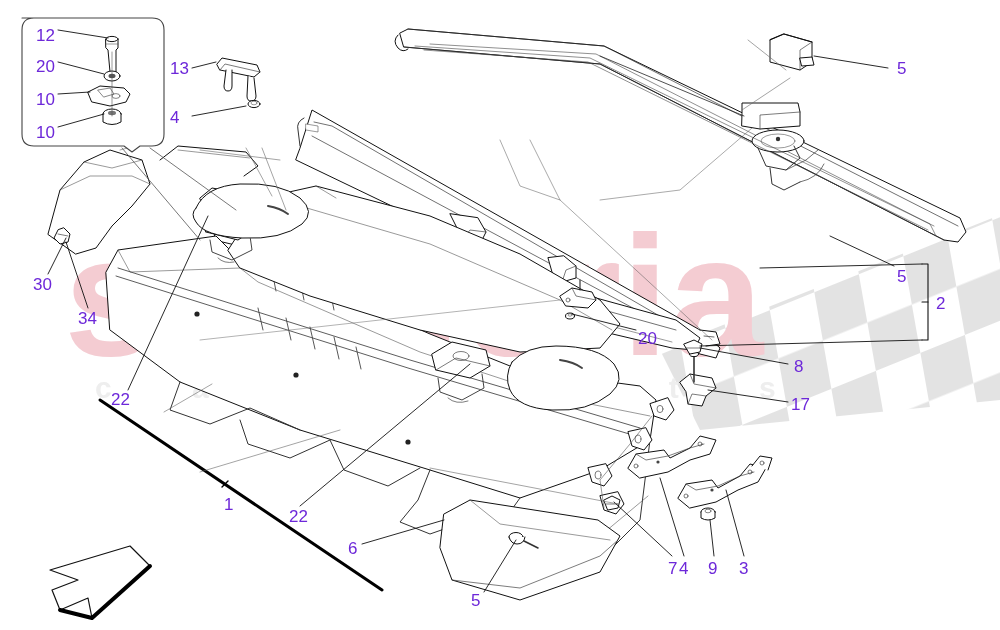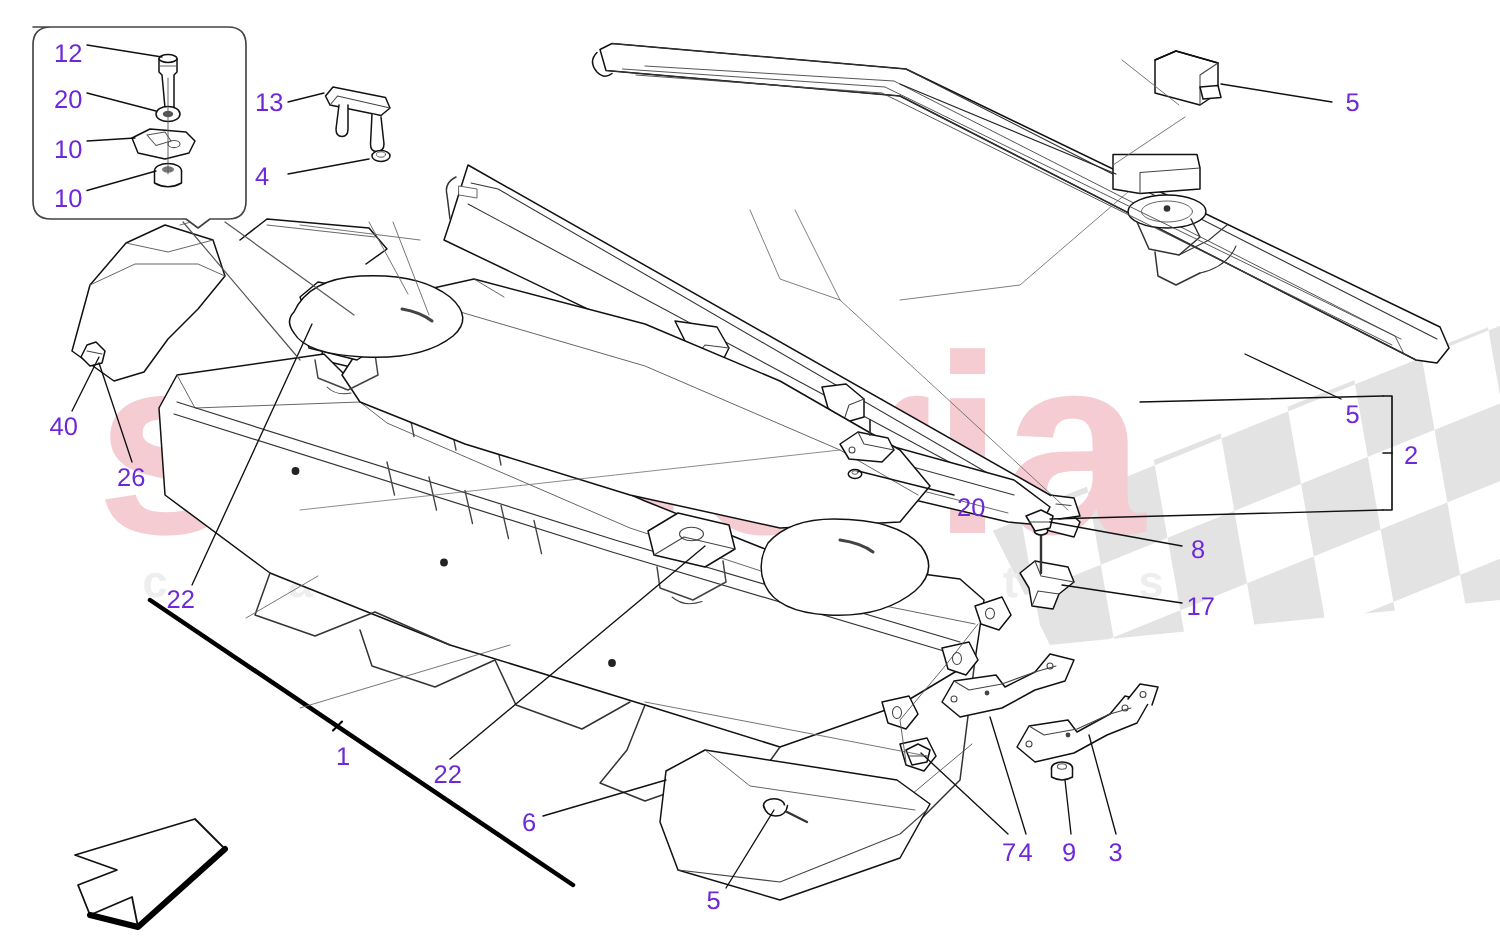--- a/index.html
+++ b/index.html
@@ -366,22 +366,22 @@
   <span class="lbl" style="left:36px;top:91px">10</span>
   <span class="lbl" style="left:36px;top:124px">10</span>
   <span class="lbl" style="left:170px;top:60px">13</span>
   <span class="lbl" style="left:170px;top:109px">4</span>
   <span class="lbl" style="left:897px;top:60px">5</span>
   <span class="lbl" style="left:897px;top:268px">5</span>
   <span class="lbl" style="left:936px;top:295px">2</span>
   <span class="lbl" style="left:638px;top:330px">20</span>
   <span class="lbl" style="left:794px;top:358px">8</span>
   <span class="lbl" style="left:791px;top:396px">17</span>
-  <span class="lbl" style="left:33px;top:276px">40</span>
-  <span class="lbl" style="left:78px;top:310px">26</span>
+  <span class="lbl" style="left:33px;top:276px">30</span>
+  <span class="lbl" style="left:78px;top:310px">34</span>
   <span class="lbl" style="left:111px;top:391px">22</span>
   <span class="lbl" style="left:289px;top:508px">22</span>
   <span class="lbl" style="left:224px;top:496px">1</span>
   <span class="lbl" style="left:348px;top:540px">6</span>
   <span class="lbl" style="left:471px;top:592px">5</span>
   <span class="lbl" style="left:668px;top:560px">7</span>
   <span class="lbl" style="left:679px;top:560px">4</span>
   <span class="lbl" style="left:708px;top:560px">9</span>
   <span class="lbl" style="left:739px;top:560px">3</span>
 

